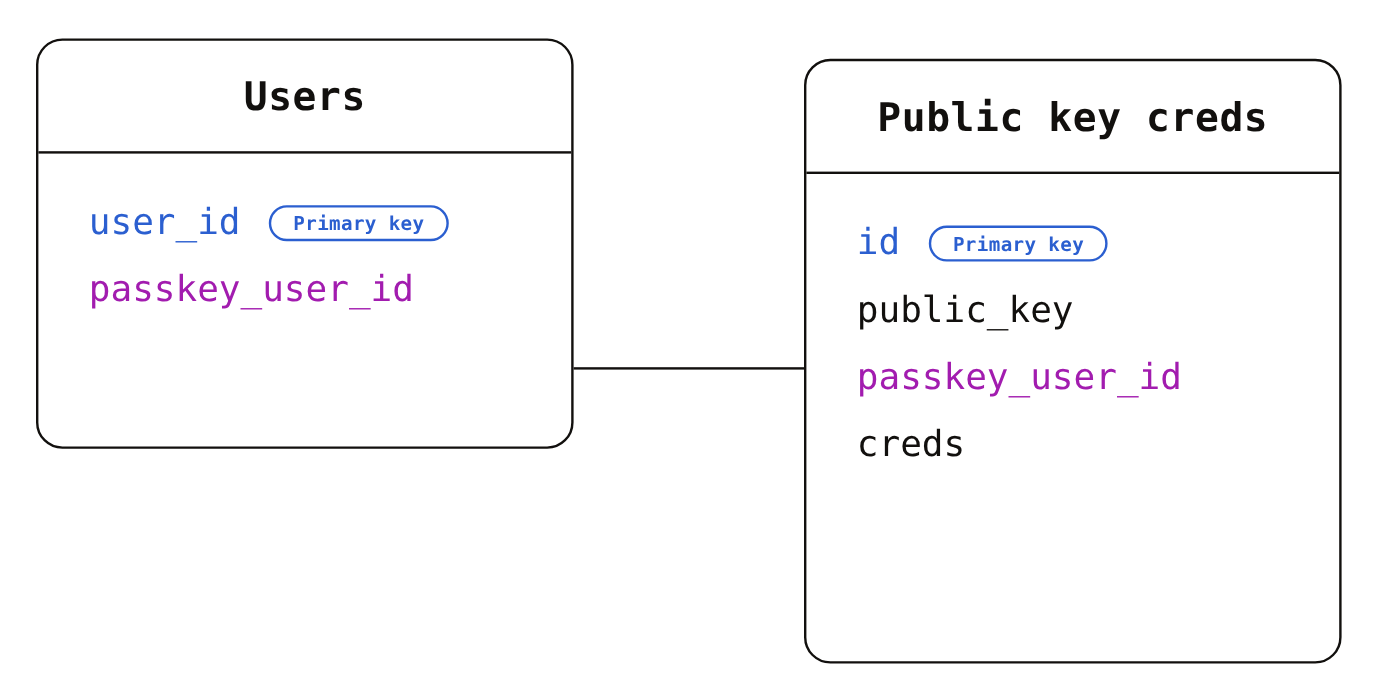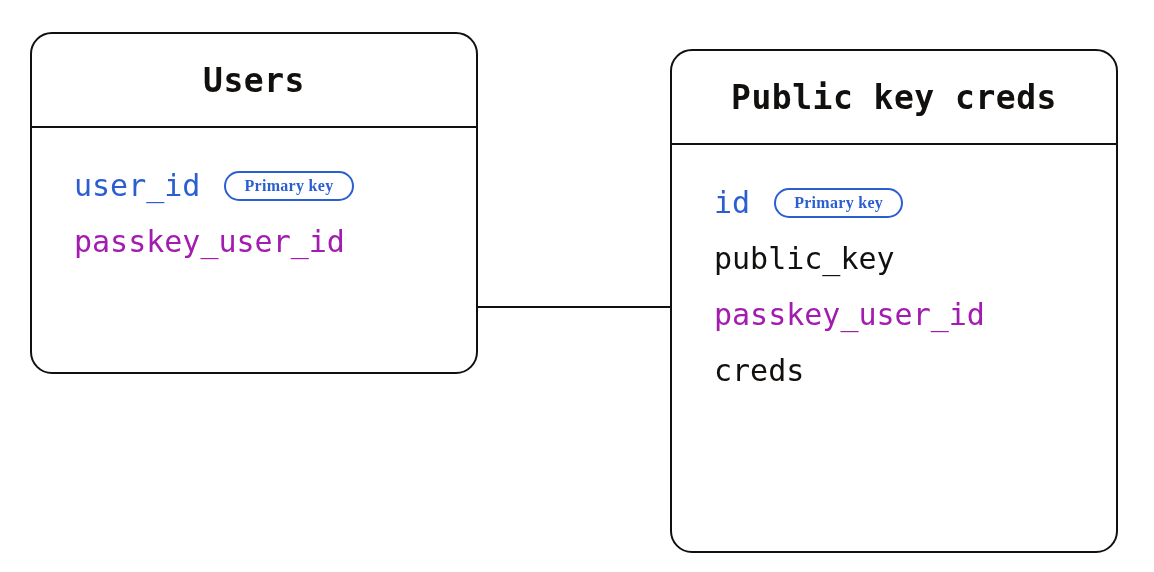--- a/index.html
+++ b/index.html
@@ -89,21 +89,20 @@
     height: 30px;
     padding: 0 18px;
     border: 2px solid #2b5fd0;
     border-radius: 999px;
     color: #2b5fd0;
     font-size: 16px;
     font-weight: bold;
     letter-spacing: 0.3px;
     white-space: nowrap;
     box-sizing: border-box;
-    font-family: Liberation Serif, serif;
   }
 
   
   #relationship-line {
     position: absolute;
     left: 478px;
     top: 306px;
     width: 192px;
     height: 2px;
     background: #12100e;

